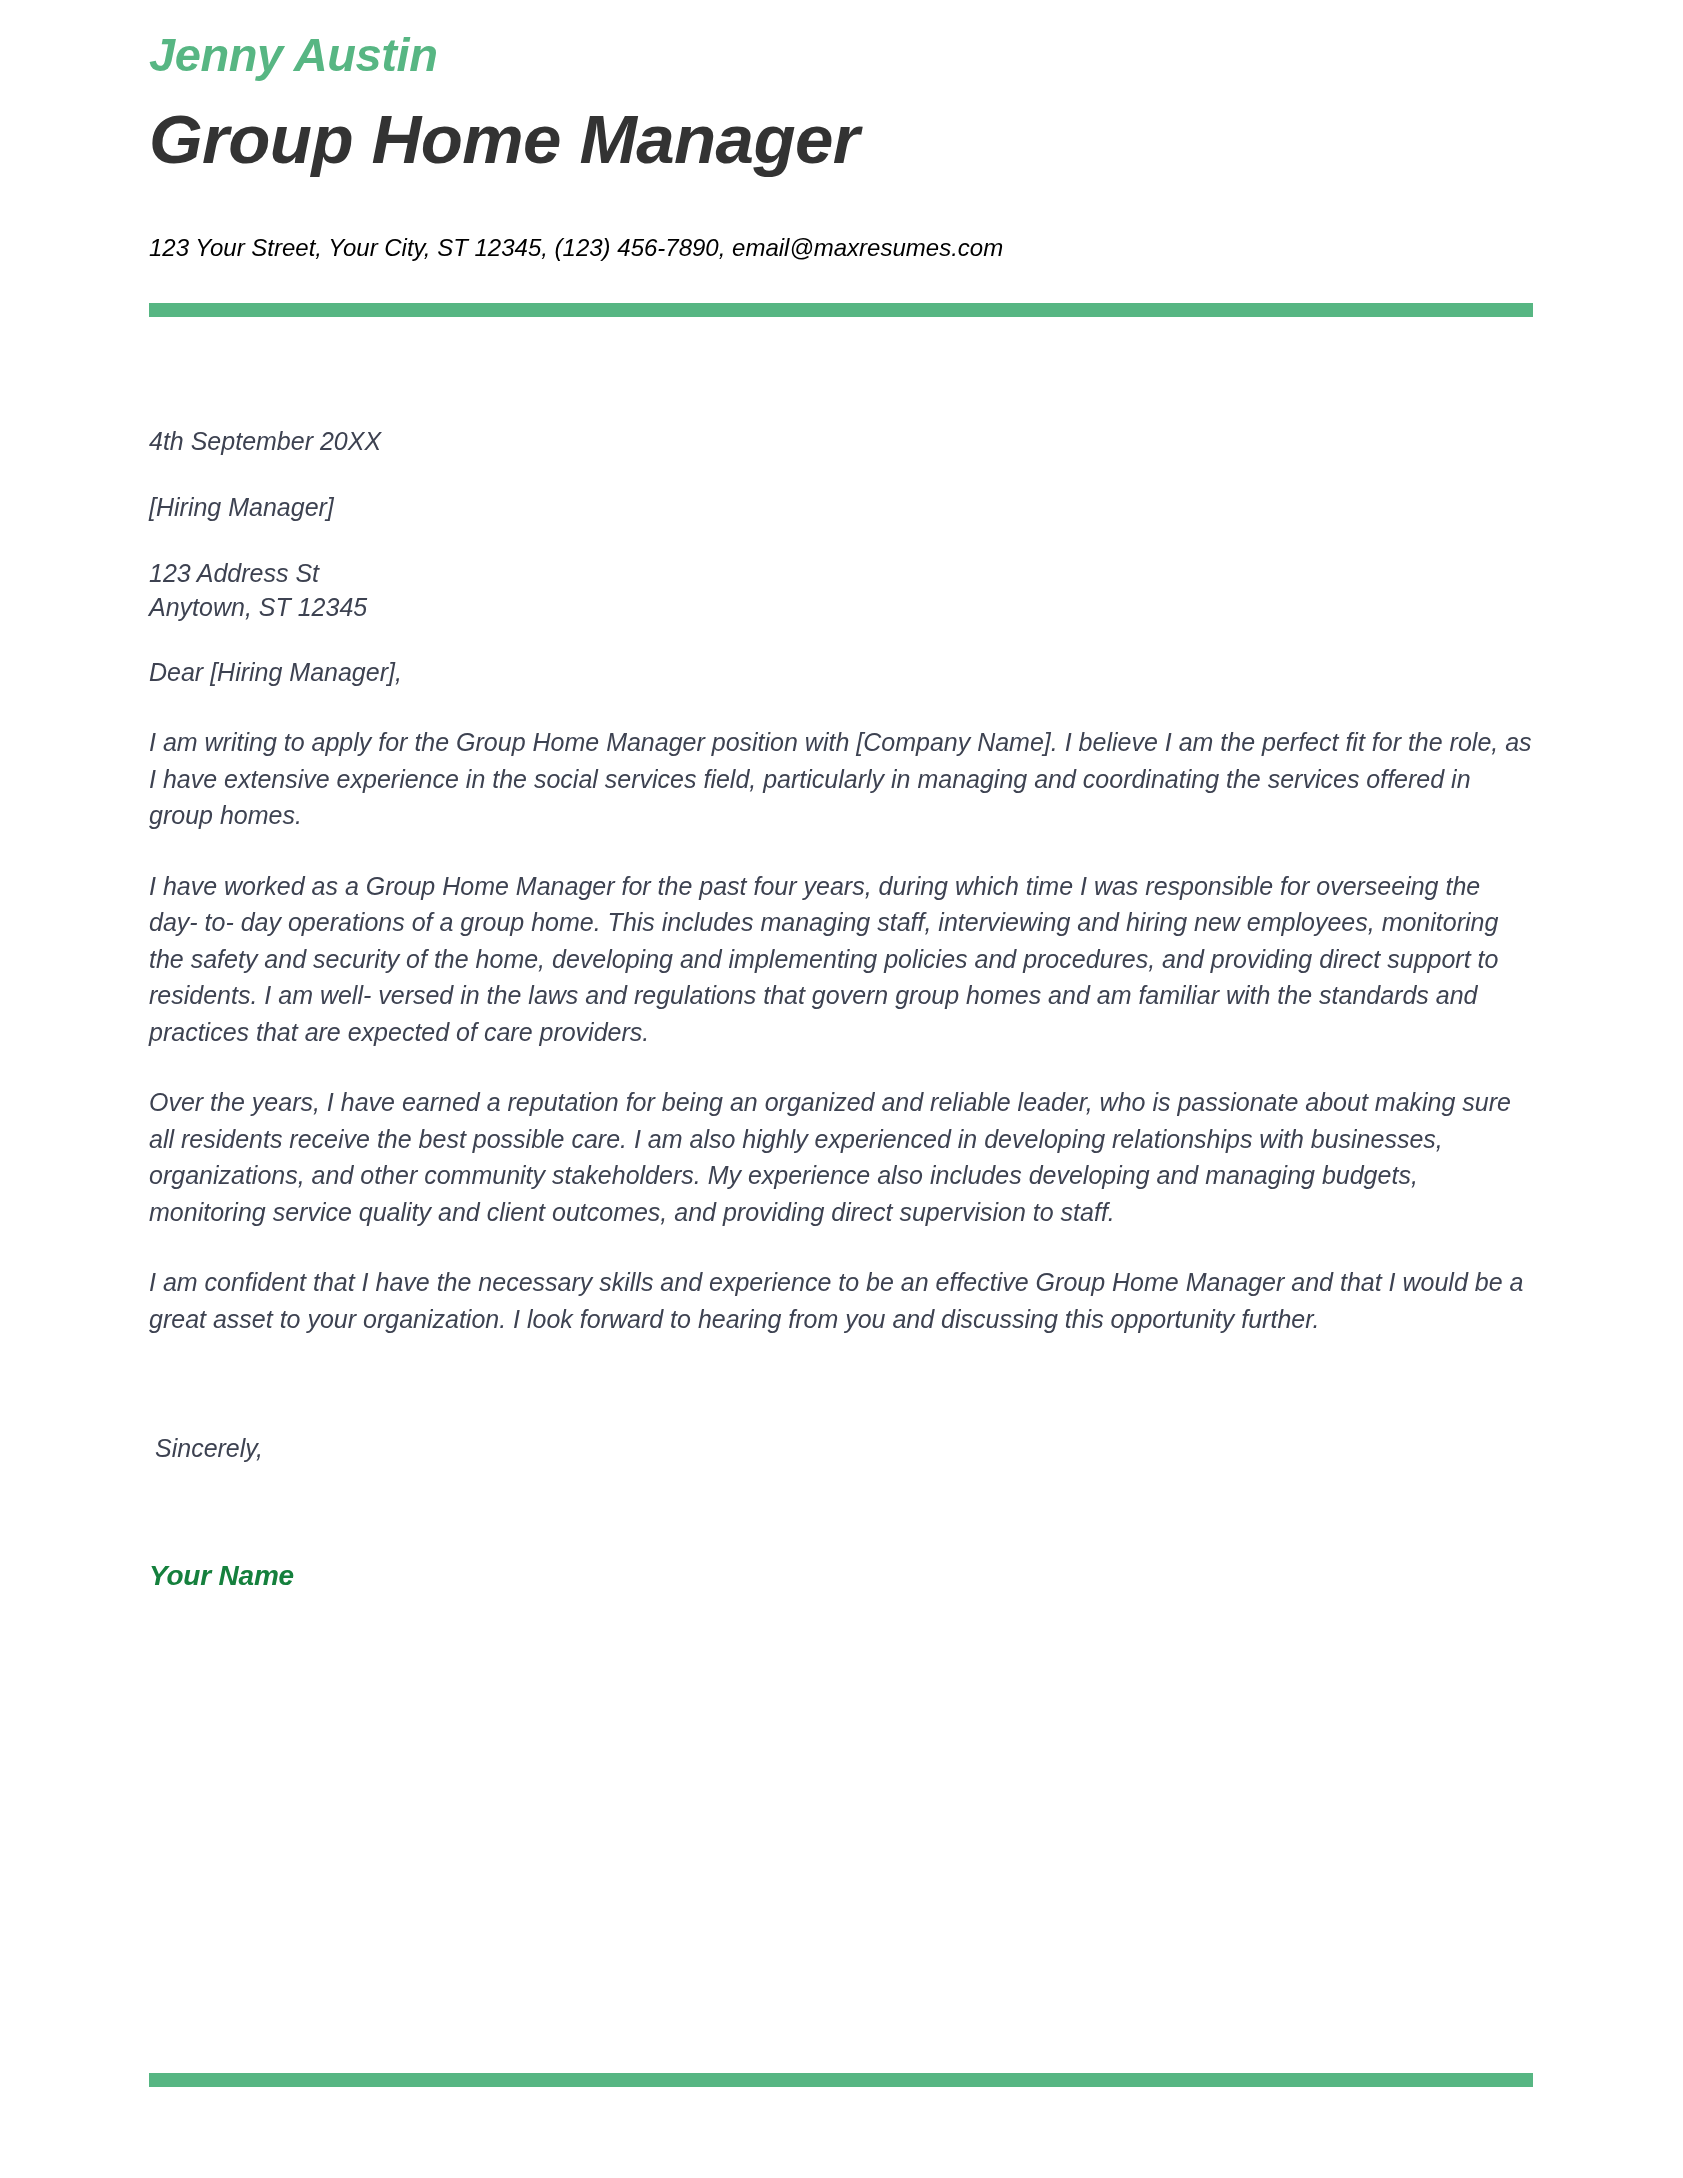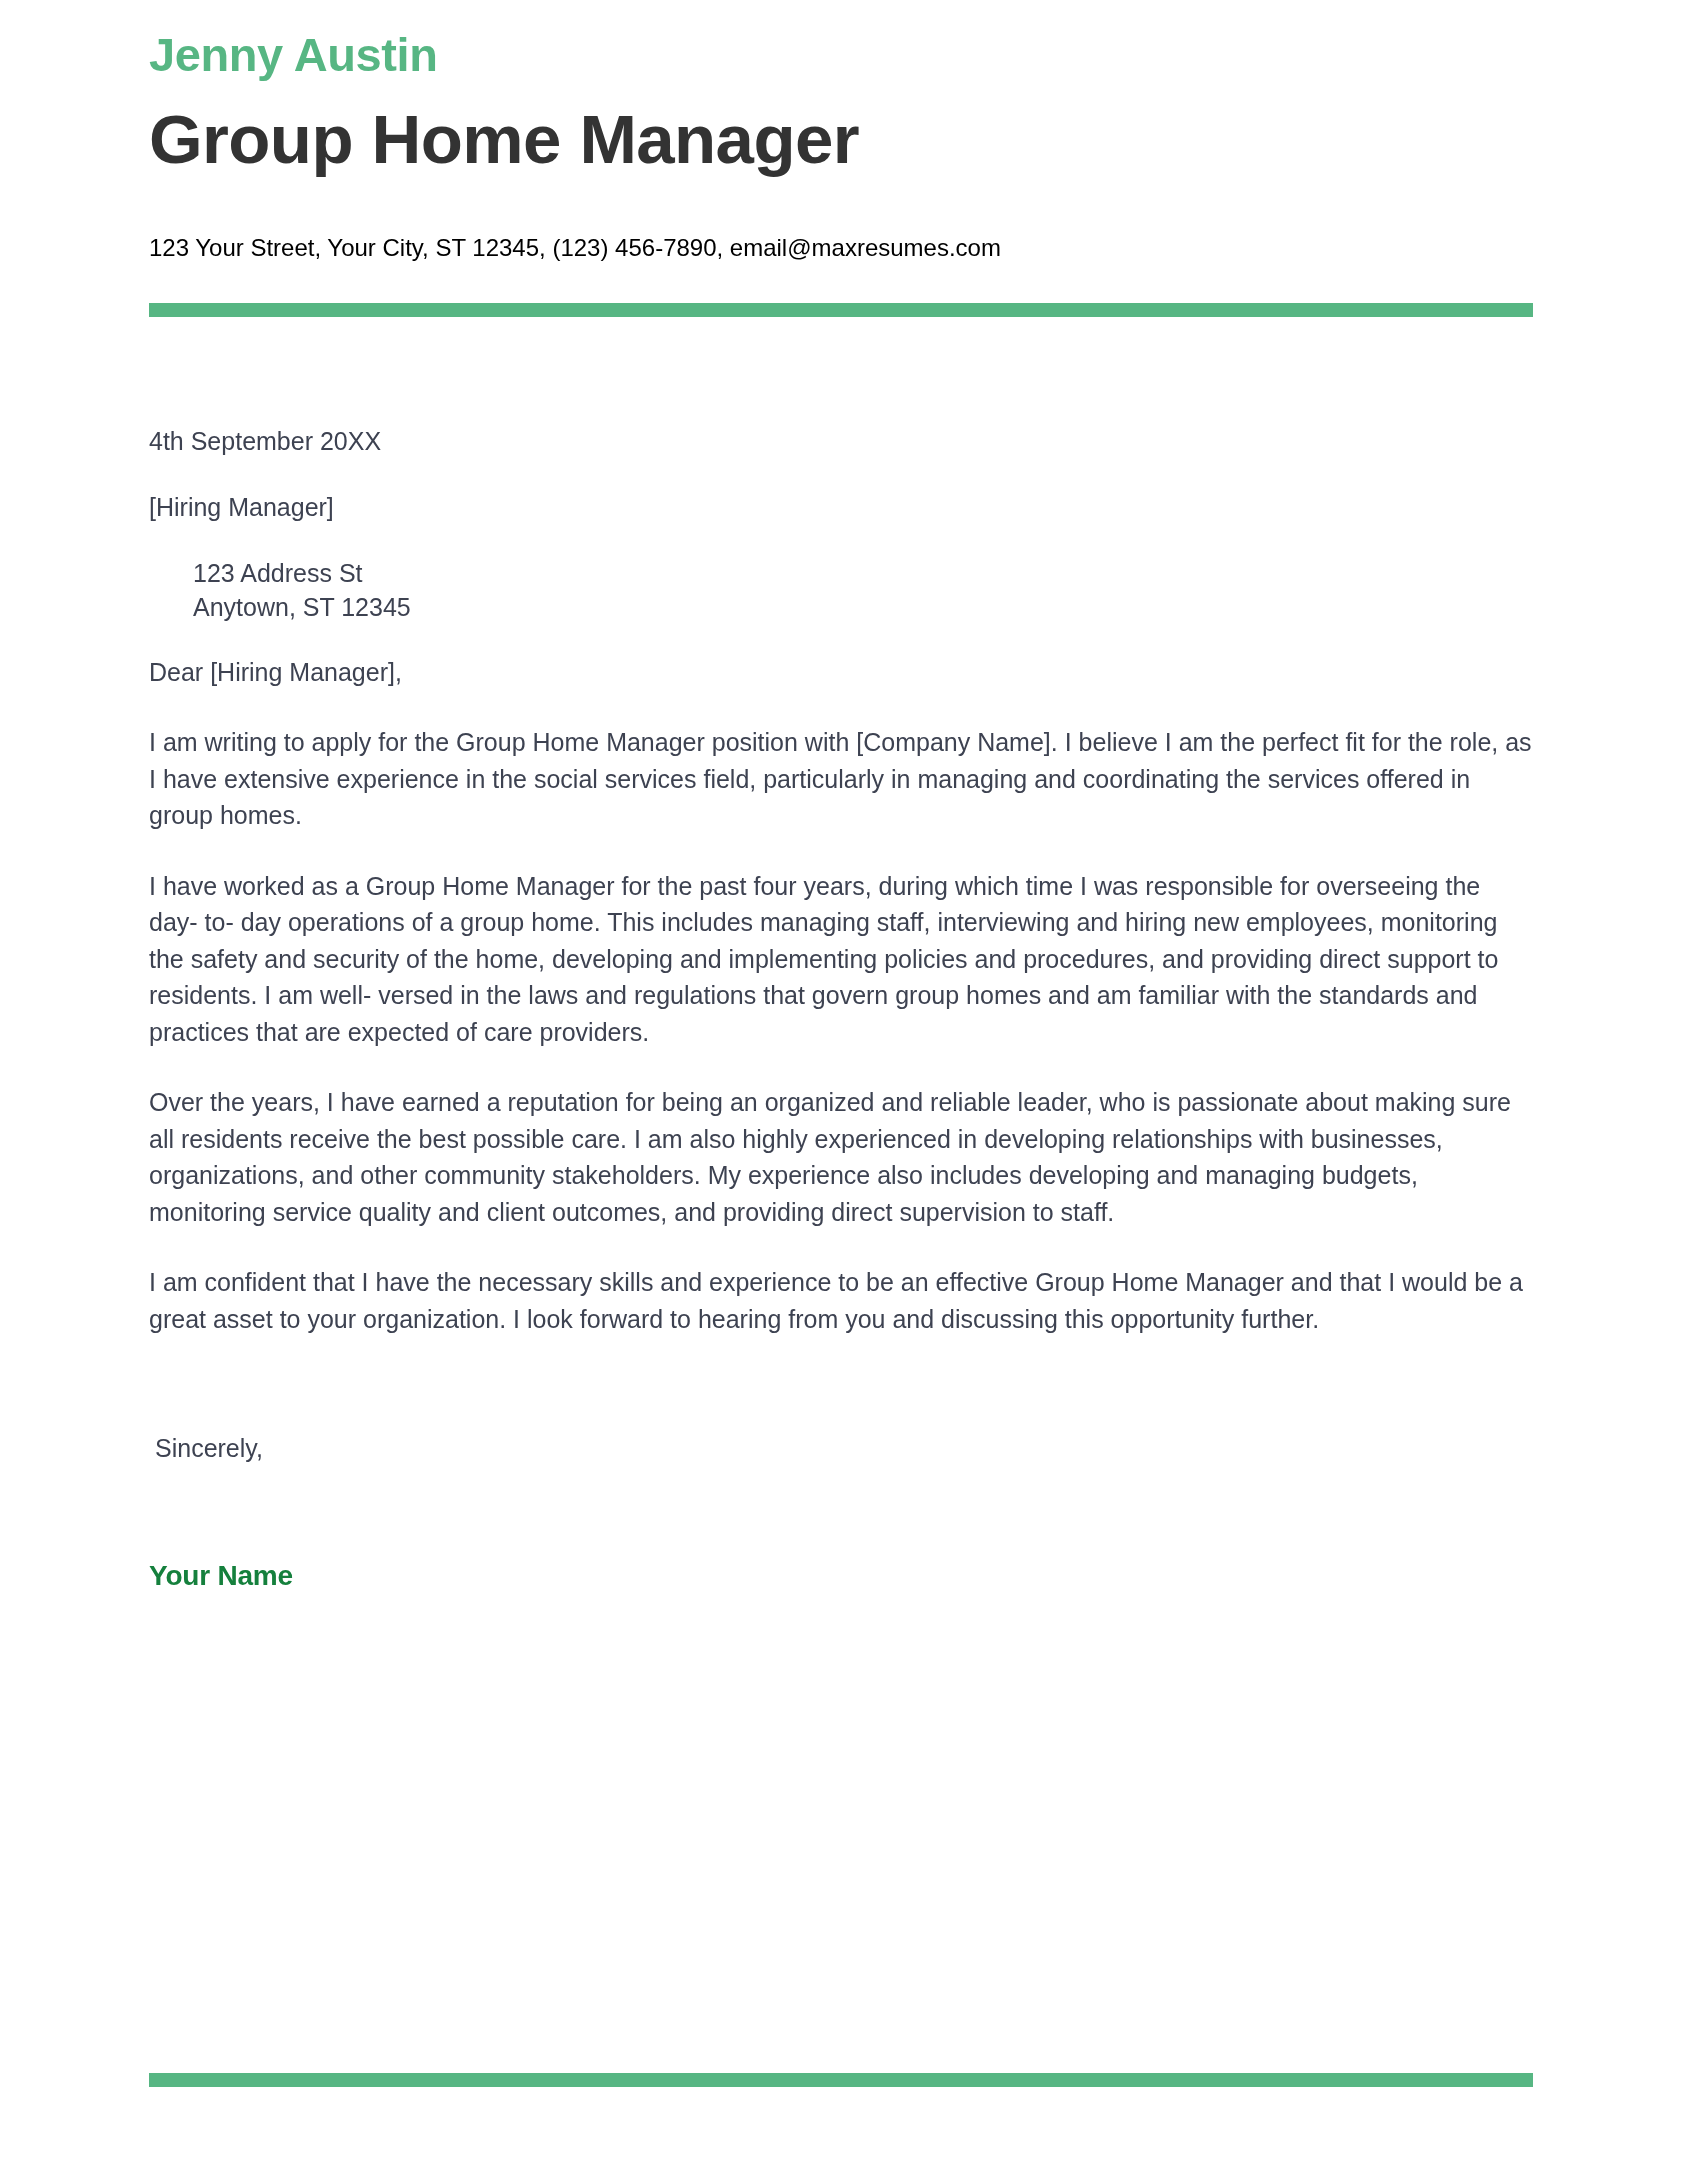--- a/index.html
+++ b/index.html
@@ -15,20 +15,21 @@
     color: #3d4251;
     -webkit-font-smoothing: antialiased;
     overflow: hidden;
   }
   .page {
     position: relative;
     width: 1683px;
     height: 1712px;
     background: #ffffff;
     box-sizing: border-box;
+    font-style: italic;
   }
   .content {
     position: absolute;
     left: 149px;
     top: 0;
     width: 1384px;
   }
 
   
   .header {
@@ -76,21 +77,20 @@
   .letter {
     margin-top: 106px;
     font-size: 25px;
     line-height: 1.46;
   }
   .letter .meta {
     margin: 0 0 30px 0;
   }
   .letter .meta.address {
     line-height: 1.36;
-    margin-left: 44px;
   }
   .letter .salutation {
     margin: 0 0 34px 0;
   }
   .letter p.body-para {
     margin: 0 0 34px 0;
     text-align: left;
   }
   .closing {
     margin-top: 93px;

